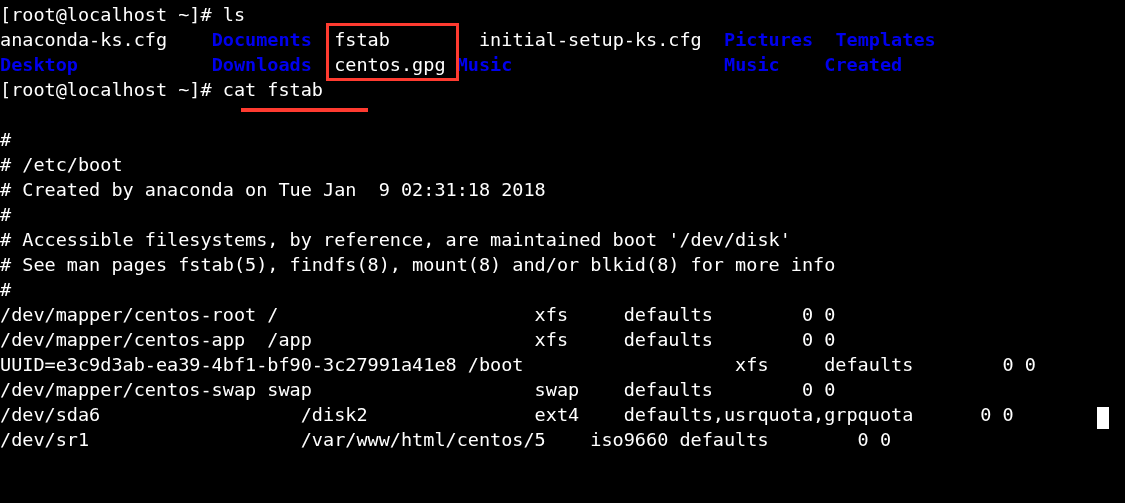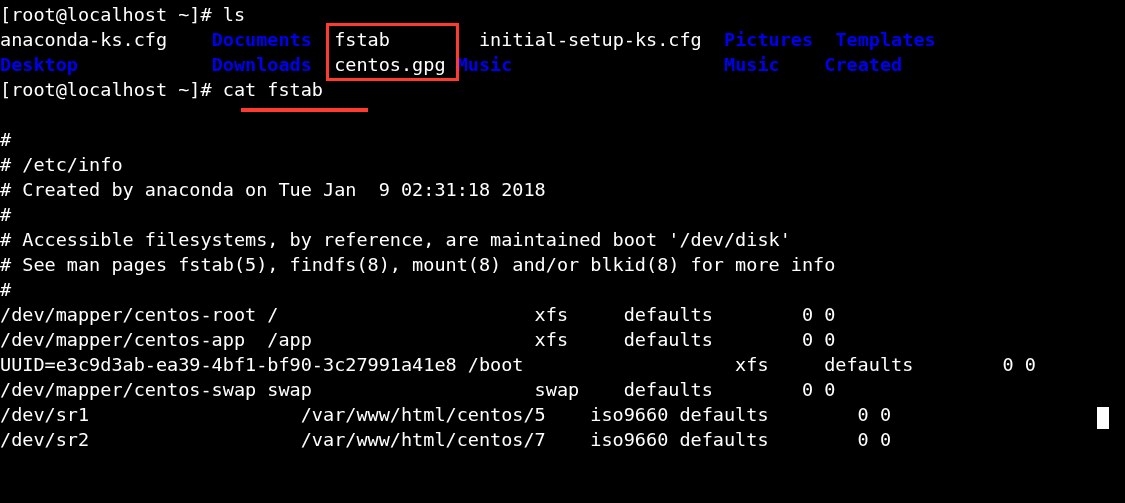--- a/index.html
+++ b/index.html
@@ -70,33 +70,33 @@
 
     <div class="line"><span class="fg-white">anaconda-ks.cfg</span><span>    </span><span class="fg-blue">Documents</span><span>  </span><span class="fg-white">fstab</span><span>        </span><span class="fg-white">initial-setup-ks.cfg</span><span>  </span><span class="fg-blue">Pictures</span><span>  </span><span class="fg-blue">Templates</span></div>
 
     <div class="line"><span class="fg-blue">Desktop</span><span>            </span><span class="fg-blue">Downloads</span><span>  </span><span class="fg-white">centos.gpg</span><span> </span><span class="fg-blue">Music</span><span>                   </span><span class="fg-blue">Music</span><span>    </span><span class="fg-blue">Created</span></div>
 
     <div class="line"><span class="fg-white">[root@localhost ~]# cat fstab</span></div>
 
     <div class="line"></div>
 
     <div class="line">#</div>
-    <div class="line"># /etc/info</div>
+    <div class="line"># /etc/boot</div>
     <div class="line"># Created by anaconda on Tue Jan  9 02:31:18 2018</div>
     <div class="line">#</div>
     <div class="line"># Accessible filesystems, by reference, are maintained boot '/dev/disk'</div>
     <div class="line"># See man pages fstab(5), findfs(8), mount(8) and/or blkid(8) for more info</div>
     <div class="line">#</div>
 
     <div class="line">/dev/mapper/centos-root /                       xfs     defaults        0 0</div>
     <div class="line">/dev/mapper/centos-app  /app                    xfs     defaults        0 0</div>
     <div class="line">UUID=e3c9d3ab-ea39-4bf1-bf90-3c27991a41e8 /boot                   xfs     defaults        0 0</div>
     <div class="line">/dev/mapper/centos-swap swap                    swap    defaults        0 0</div>
+    <div class="line">/dev/sda6                  /disk2               ext4    defaults,usrquota,grpquota      0 0</div>
     <div class="line">/dev/sr1                   /var/www/html/centos/5    iso9660 defaults        0 0</div>
-    <div class="line">/dev/sr2                   /var/www/html/centos/7    iso9660 defaults        0 0</div>
 
   </div>
 
   <div class="cursor-block" style="left:1097px; top:407px;"></div>
 
   <div class="anno-box" style="left:326px; top:23px; width:133px; height:58px;"></div>
 
   <div class="anno-underline" style="left:241px; top:108px; width:127px;"></div>
 </div>
 

